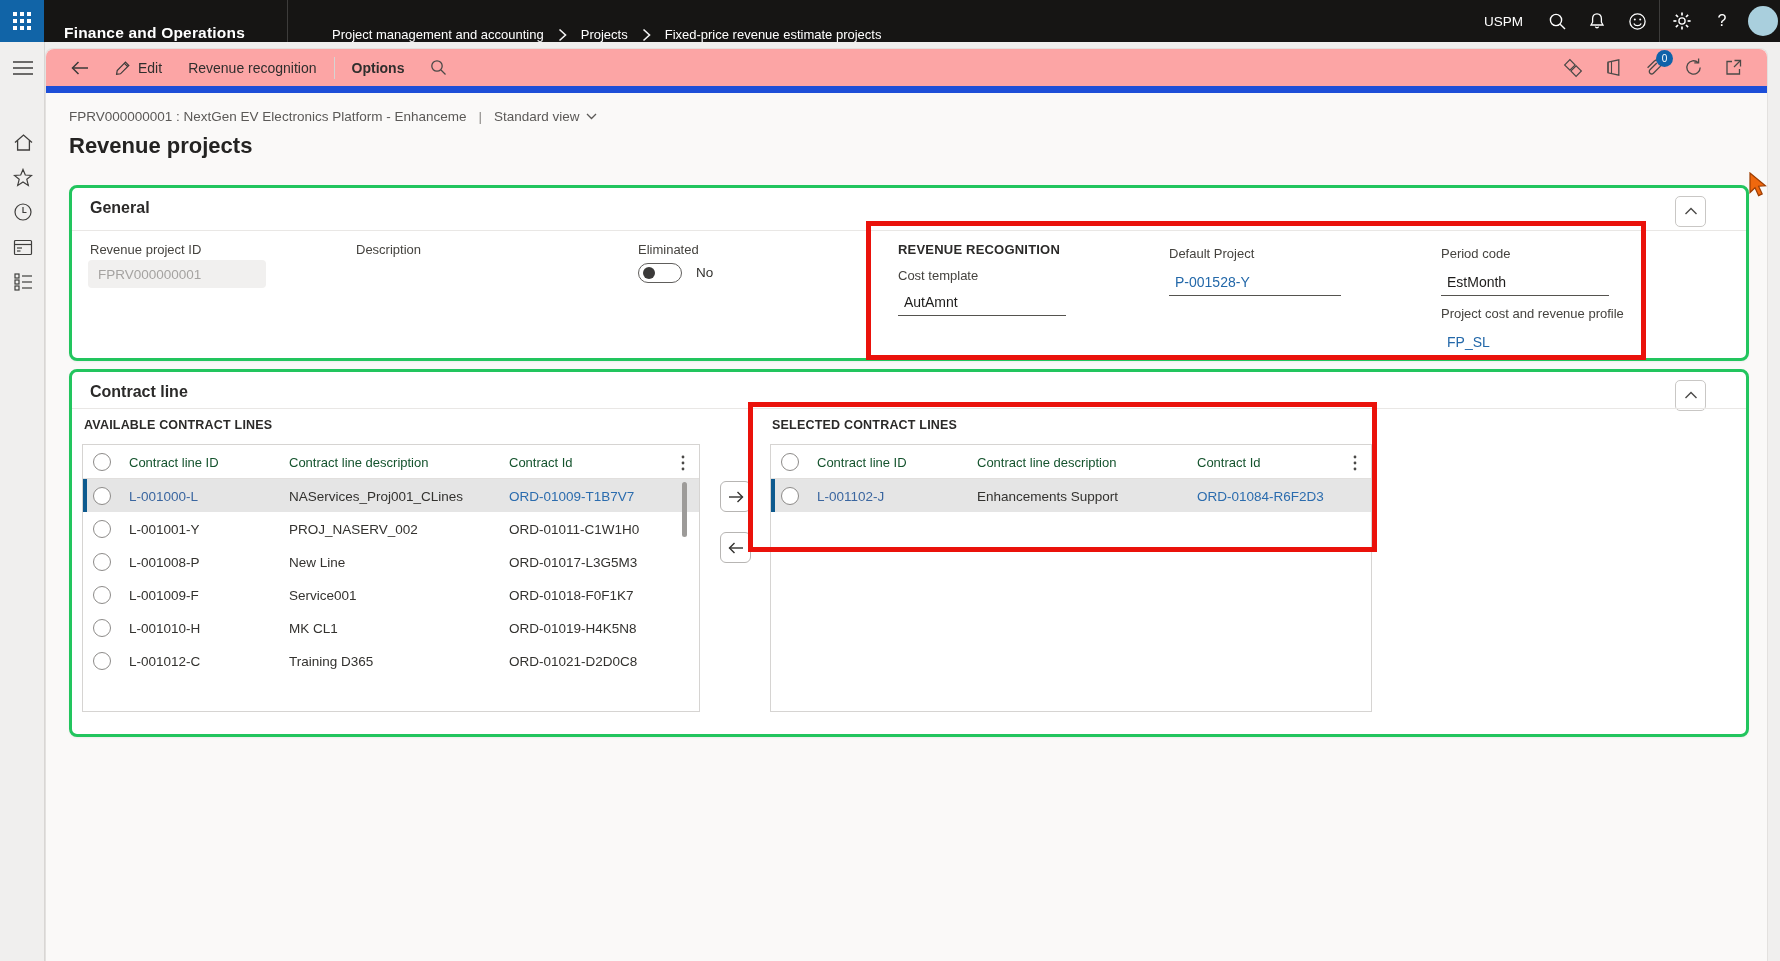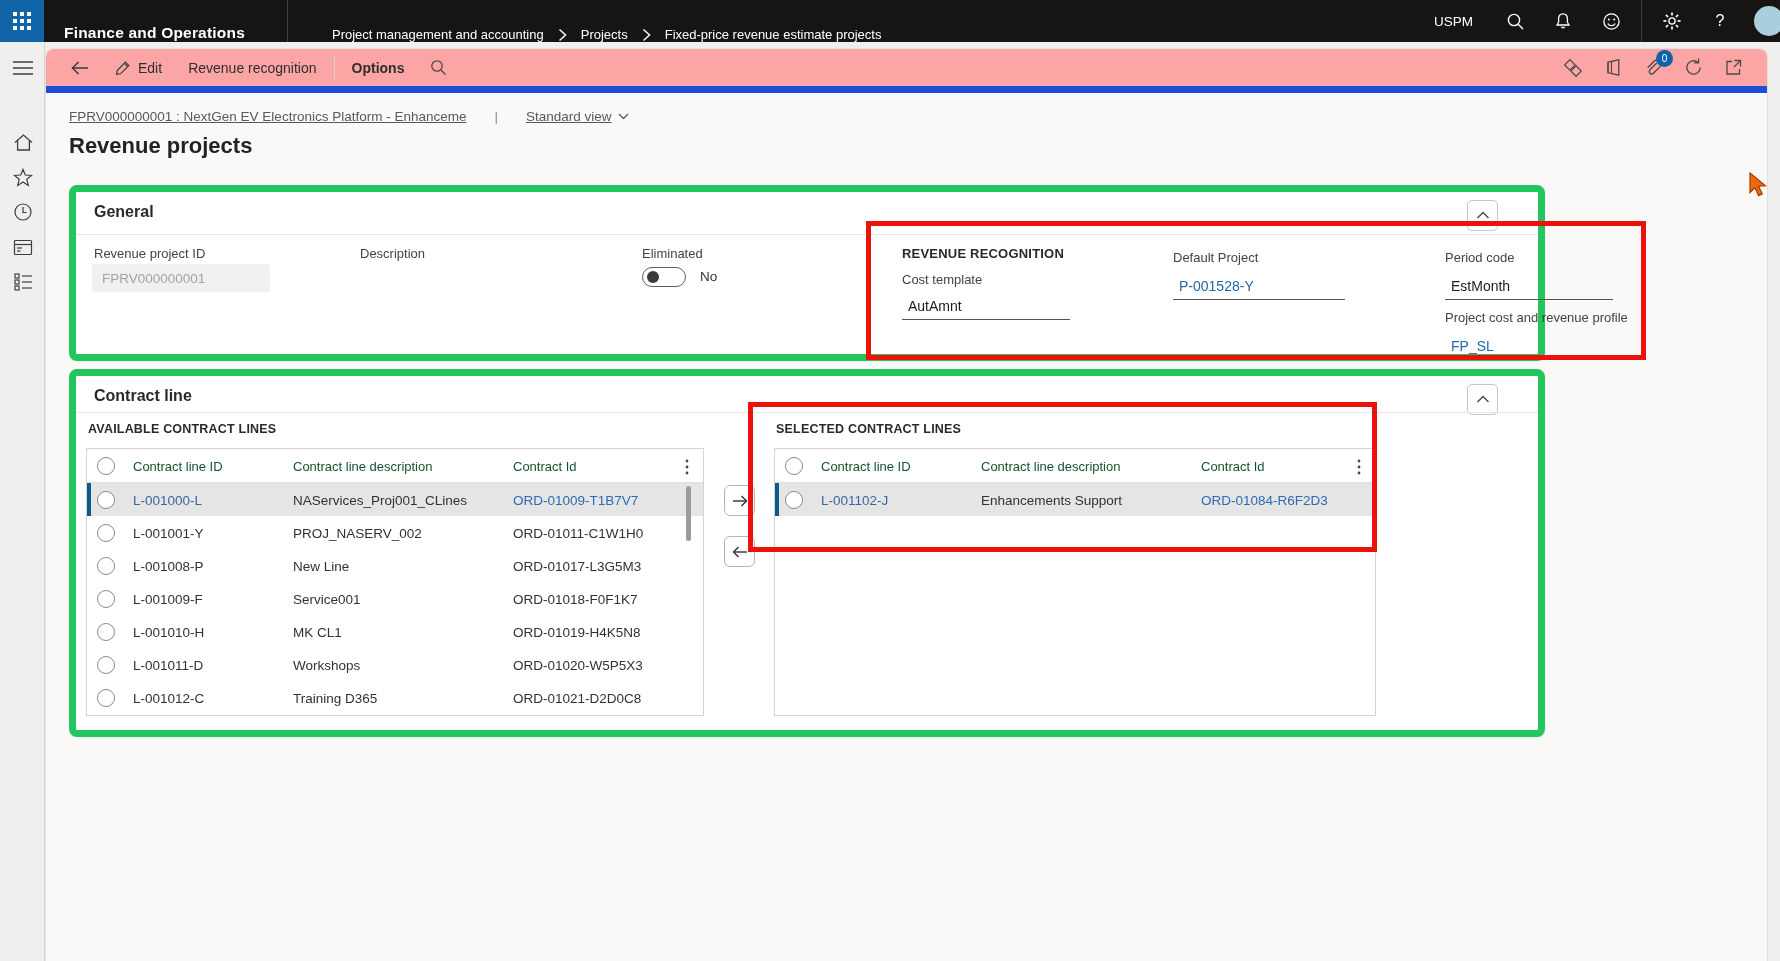--- a/index.html
+++ b/index.html
@@ -11,21 +11,21 @@
             display:flex; align-items:flex-end; color:#fff; overflow:hidden; z-index:20; }
   .waffle { width:44px; height:42px; background:#1164a7; display:flex; align-items:center;
             justify-content:center; flex:0 0 auto; cursor:pointer; }
   .waffle-grid { display:grid; grid-template-columns:repeat(3,4px); grid-gap:3px; }
   .waffle-grid i { width:4px; height:4px; background:#fff; display:block; }
   .app-title { font-size:15.5px; font-weight:700; margin-left:20px; letter-spacing:.2px; }
   .tb-divider { width:1px; height:42px; background:#3d3c3b; margin-left:42px; }
   .crumbs { display:flex; align-items:center; margin-left:44px; font-size:13px; color:#ffffff; gap:14px; }
   .crumb { cursor:pointer; white-space:nowrap; }
   .crumb-chev { opacity:.95; display:flex; }
-  .tb-right { margin-left:auto; display:flex; align-items:center; gap:8px; padding-right:10px; }
+  .tb-right { margin-left:auto; display:flex; align-items:center; padding-right:16px; }
   .env-box { font-size:13.5px; padding:0 14px; cursor:pointer; }
   .tb-icon { width:40px; height:42px; display:flex; align-items:center; justify-content:center; cursor:pointer; }
   .tb-sep { width:1px; height:42px; background:#3d3c3b; margin:0 2px; }
   .avatar { width:30px; height:30px; border-radius:50%; background:#a9cfdd; flex:0 0 auto;
             margin-left:6px; margin-right:-14px; }
   .help-q { font-size:16px; color:#fff; }
 
   
   .leftrail { position:absolute; left:0; top:42px; width:45px; height:919px; background:#f0efee;
               border-right:1px solid #d8d6d4; z-index:10; }
@@ -46,29 +46,29 @@
   .ab-options { font-weight:700; }
   .ab-vdiv { width:1px; height:22px; background:#d6d4d2; margin:0 4px; }
   .ab-right { margin-left:auto; display:flex; align-items:center; gap:4px; padding-right:16px; }
   .ab-icon { width:36px; height:36px; display:flex; align-items:center; justify-content:center;
              cursor:pointer; position:relative; border-radius:4px; }
   .badge { position:absolute; top:0px; right:-2px; min-width:17px; height:17px; border-radius:9px;
            background:#0f62a9; color:#fff; font-size:10px; display:flex; align-items:center;
            justify-content:center; padding:0 4px; }
 
   
-  .rec-header { position:absolute; left:23px; top:60px; display:flex; align-items:center; gap:28px;
-                font-size:13.5px; color:#5b5957;text-decoration:underline; }
+  .rec-header { position:absolute; left:23px; top:60px; display:flex; align-items:center; gap:12px;
+                font-size:13.5px; color:#5b5957; }
   .rec-sep { color:#8a8886; }
   .std-view { display:flex; align-items:center; gap:6px; cursor:pointer; }
   .page-title { position:absolute; left:23px; top:84px; font-size:22px; font-weight:700; color:#242322; }
 
   
-  .section-card { position:absolute; left:23px; width:1476px; background:#fff;
-                  border:7px solid #22c55e; border-radius:8px; box-shadow:0 1px 2px rgba(0,0,0,.05); }
+  .section-card { position:absolute; left:23px; width:1680px; background:#fff;
+                  border:3px solid #22c55e; border-radius:8px; box-shadow:0 1px 2px rgba(0,0,0,.05); }
   .sec-general { top:136px; height:176px; }
   .sec-contract { top:320px; height:368px; }
   .sec-title { position:absolute; left:18px; top:11px; font-size:16px; font-weight:700; color:#2b2a29; }
   .collapse-btn { position:absolute; right:40px; top:8px; width:31px; height:31px; background:#fff;
                   border:1px solid #c9c7c5; border-radius:5px; display:flex; align-items:center;
                   justify-content:center; cursor:pointer; }
   .sec-divider { position:absolute; left:0; right:0; top:42px; height:1px; background:#e9e7e5; }
   .sec-contract .sec-divider { top:36px; }
 
   
@@ -412,26 +412,20 @@
             <span class="cell c-cid col-cid">ORD-01018-F0F1K7</span>
           </div>
           <div class="trow">
             <span class="radio"></span>
             <span class="cell c-id col-id">L-001010-H</span>
             <span class="cell c-desc col-desc">MK CL1</span>
             <span class="cell c-cid col-cid">ORD-01019-H4K5N8</span>
           </div>
           <div class="trow">
             <span class="radio"></span>
-            <span class="cell c-id col-id">L-001011-D</span>
-            <span class="cell c-desc col-desc">Workshops</span>
-            <span class="cell c-cid col-cid">ORD-01020-W5P5X3</span>
-          </div>
-          <div class="trow">
-            <span class="radio"></span>
             <span class="cell c-id col-id">L-001012-C</span>
             <span class="cell c-desc col-desc">Training D365</span>
             <span class="cell c-cid col-cid">ORD-01021-D2D0C8</span>
           </div>
         </div>
       <div class="vscroll"></div>
     </div>
 
     <div class="move-btn" style="left:648px; top:109px">
       <svg width="16" height="14" viewBox="0 0 16 14">

